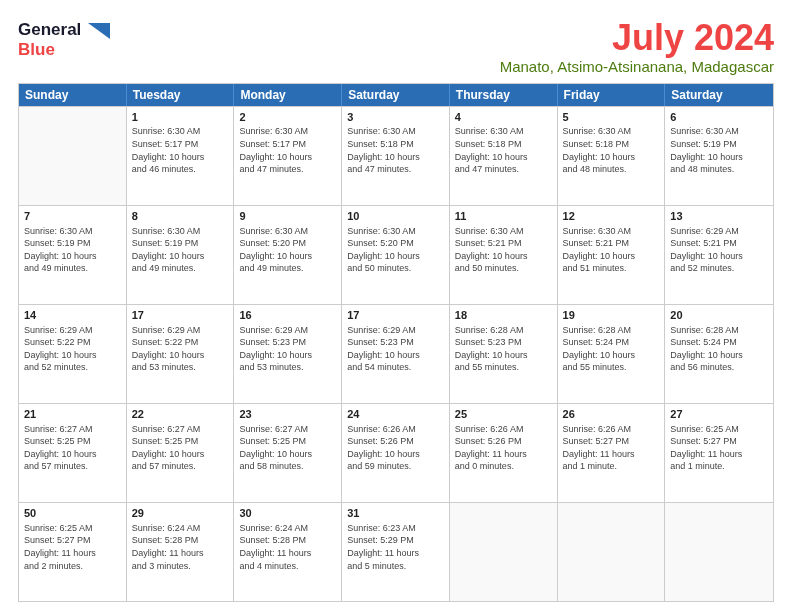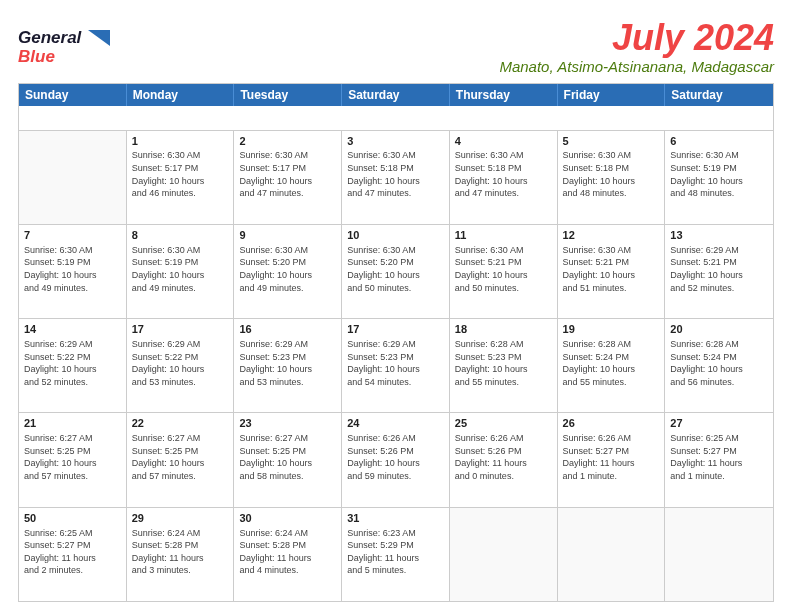--- a/index.html
+++ b/index.html
@@ -13,23 +13,22 @@
     .page {
       width: 792px;
       height: 612px;
       padding: 18px 18px 10px 18px;
       display: flex;
       flex-direction: column;
     }
     .header {
       display: flex;
       justify-content: space-between;
-      align-items: center;
+      align-items: flex-start;
       margin-bottom: 8px;
-      font-style: italic;
     }
     .logo {
       display: flex;
       flex-direction: column;
       align-items: flex-start;
     }
     .title-section {
       text-align: right;
     }
     .month-title {
@@ -41,21 +40,20 @@
     .location-title {
       font-size: 15px;
       color: #4d7c0f;
       font-weight: normal;
     }
     .calendar {
       flex: 1;
       display: flex;
       flex-direction: column;
       border: 1px solid #ccc;
-      gap: 24px;
     }
     .cal-header {
       display: grid;
       grid-template-columns: repeat(7, 1fr);
       background: #2a6db5;
     }
     .cal-header-cell {
       color: #fff;
       font-weight: bold;
       font-size: 12px;
@@ -124,22 +122,22 @@
   </div>
     <div class="title-section">
       <div class="month-title">July 2024</div>
       <div class="location-title">Manato, Atsimo-Atsinanana, Madagascar</div>
     </div>
   </div>
 
   <div class="calendar">
     <div class="cal-header">
     <div class="cal-header-cell">Sunday</div>
+        <div class="cal-header-cell">Tuesday</div>
         <div class="cal-header-cell">Monday</div>
-        <div class="cal-header-cell">Tuesday</div>
         <div class="cal-header-cell">Saturday</div>
         <div class="cal-header-cell">Thursday</div>
         <div class="cal-header-cell">Friday</div>
         <div class="cal-header-cell">Saturday</div>
       </div>
     <div class="cal-body">
     <div class="cal-row">
           <div class="cal-cell empty"></div>
           <div class="cal-cell">
             <span class="day-num">1</span>

